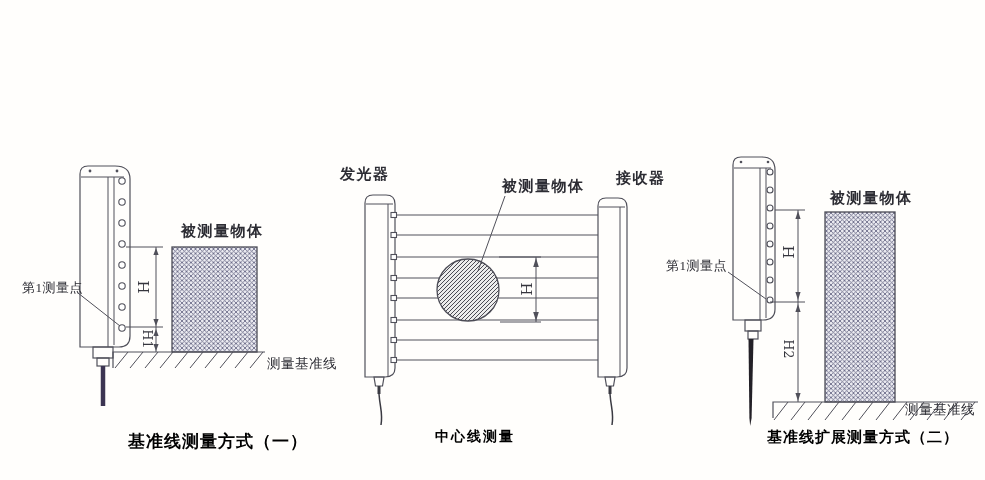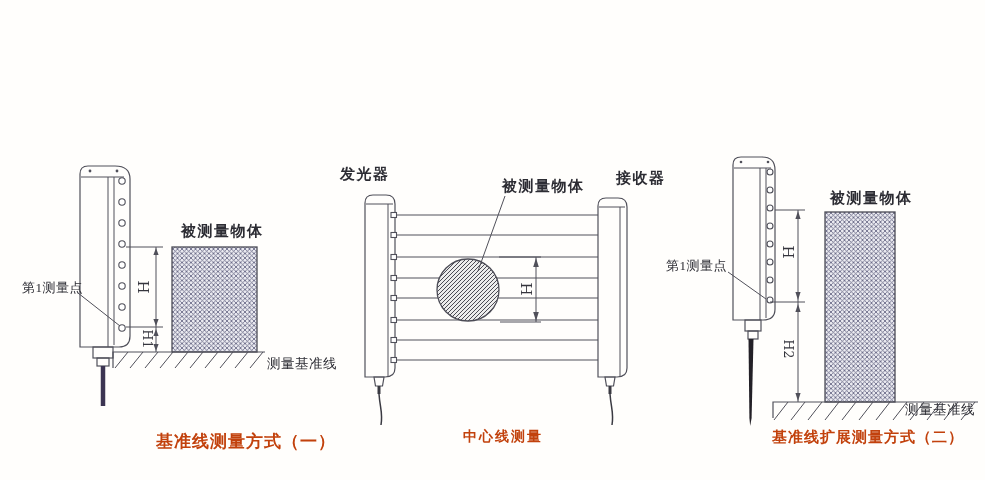--- a/index.html
+++ b/index.html
@@ -23,23 +23,22 @@
   }
   .diagram{position:absolute;}
   .diagram svg{position:absolute;left:0;top:0;}
   .lbl{
     position:absolute;color:#2c2c33;white-space:nowrap;
     font-family:"Liberation Serif",serif;
   }
   .lbl-15{font-size:15px;letter-spacing:1.5px;font-weight:600;}
   .lbl-13{font-size:13px;letter-spacing:0.5px;font-weight:400;}
   .caption{
-    position:absolute;color:#c2410c;font-weight:bold;white-space:nowrap;
+    position:absolute;color:#000000;font-weight:bold;white-space:nowrap;
     font-family:"Liberation Serif",serif;
-    margin-left:28px;
   }
   .dim{
     position:absolute;color:#35353d;font-family:"DejaVu Serif",serif;
     transform:translate(-50%,-50%) rotate(90deg);white-space:nowrap;
   }
   .dim-15{font-size:15px;} .dim-13{font-size:12.5px;}
   svg .ln{stroke:#50505a;stroke-width:1.2;fill:none;}
   svg .thin{stroke:#50505a;stroke-width:1;fill:none;}
   svg .dot{fill:#50505a;stroke:none;}
   svg .sensor{fill:#ffffff;stroke:#50505a;stroke-width:1.1;}
@@ -193,15 +192,15 @@
         <path class="dot" d="M138,251 l-2.6,-8 h5.2 Z"></path>
         <path class="thin" d="M68,122 L106,149"></path>
       </g>
     </svg>
   </div>
   <div class="lbl lbl-13" style="left:666px;top:257px;">第1测量点</div>
   <div class="lbl lbl-15" style="left:830px;top:189px;">被测量物体</div>
   <div class="lbl lbl-13" style="left:905px;top:401px;font-size:13.5px;">测量基准线</div>
   <div class="dim dim-15" style="left:788px;top:252px;">H</div>
   <div class="dim dim-13" style="left:788px;top:349px;">H2</div>
-  <div class="caption" style="left:744px;top:428px;font-size:15px;letter-spacing:1px;">基准线扩展测量方式（二）</div>
+  <div class="caption" style="left:767px;top:428px;font-size:15px;letter-spacing:1px;">基准线扩展测量方式（二）</div>
 
 </div>
 
 </body></html>

